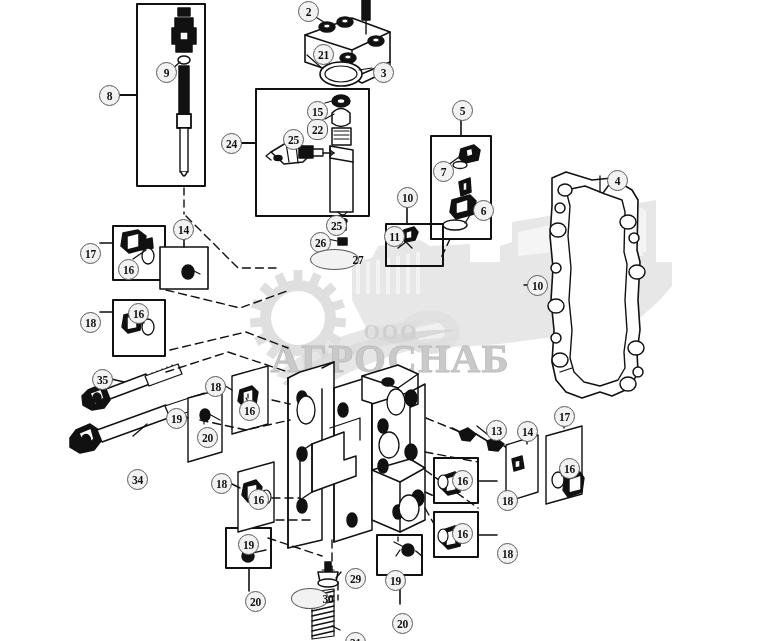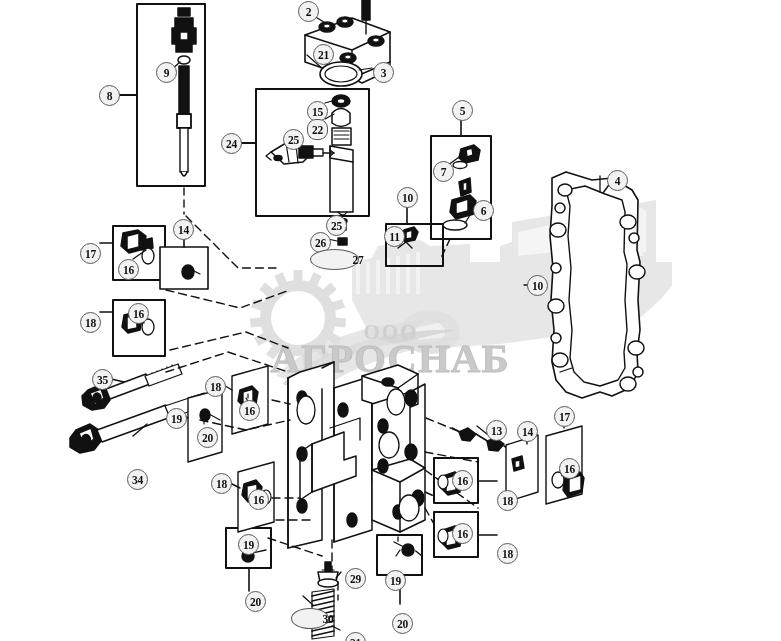--- a/index.html
+++ b/index.html
@@ -657,21 +657,21 @@
       <div class="cal" style="left: 127px; top: 469px;">34</div>
       <div class="cal" style="left: 205px; top: 376px;">18</div>
       <div class="cal" style="left: 239px; top: 400px;">16</div>
       <div class="cal" style="left: 166px; top: 408px;">19</div>
       <div class="cal" style="left: 197px; top: 427px;">20</div>
       <div class="cal" style="left: 211px; top: 473px;">18</div>
       <div class="cal" style="left: 248px; top: 489px;">16</div>
       <div class="cal" style="left: 238px; top: 534px;">19</div>
       <div class="cal" style="left: 245px; top: 591px;">20</div>
       <div class="cal" style="left: 345px; top: 568px;">29</div>
-      <div class="cal" style="left: 291px; top: 608px; padding-left: 36px;">30</div>
+      <div class="cal" style="left: 291px; top: 588px; padding-left: 36px;">30</div>
       <div class="cal" style="left: 345px; top: 632px;">31</div>
       <div class="cal" style="left: 385px; top: 570px;">19</div>
       <div class="cal" style="left: 392px; top: 613px;">20</div>
       <div class="cal" style="left: 486px; top: 420px;">13</div>
       <div class="cal" style="left: 517px; top: 421px;">14</div>
       <div class="cal" style="left: 554px; top: 406px;">17</div>
       <div class="cal" style="left: 559px; top: 458px;">16</div>
       <div class="cal" style="left: 452px; top: 470px;">16</div>
       <div class="cal" style="left: 497px; top: 490px;">18</div>
       <div class="cal" style="left: 452px; top: 523px;">16</div>

